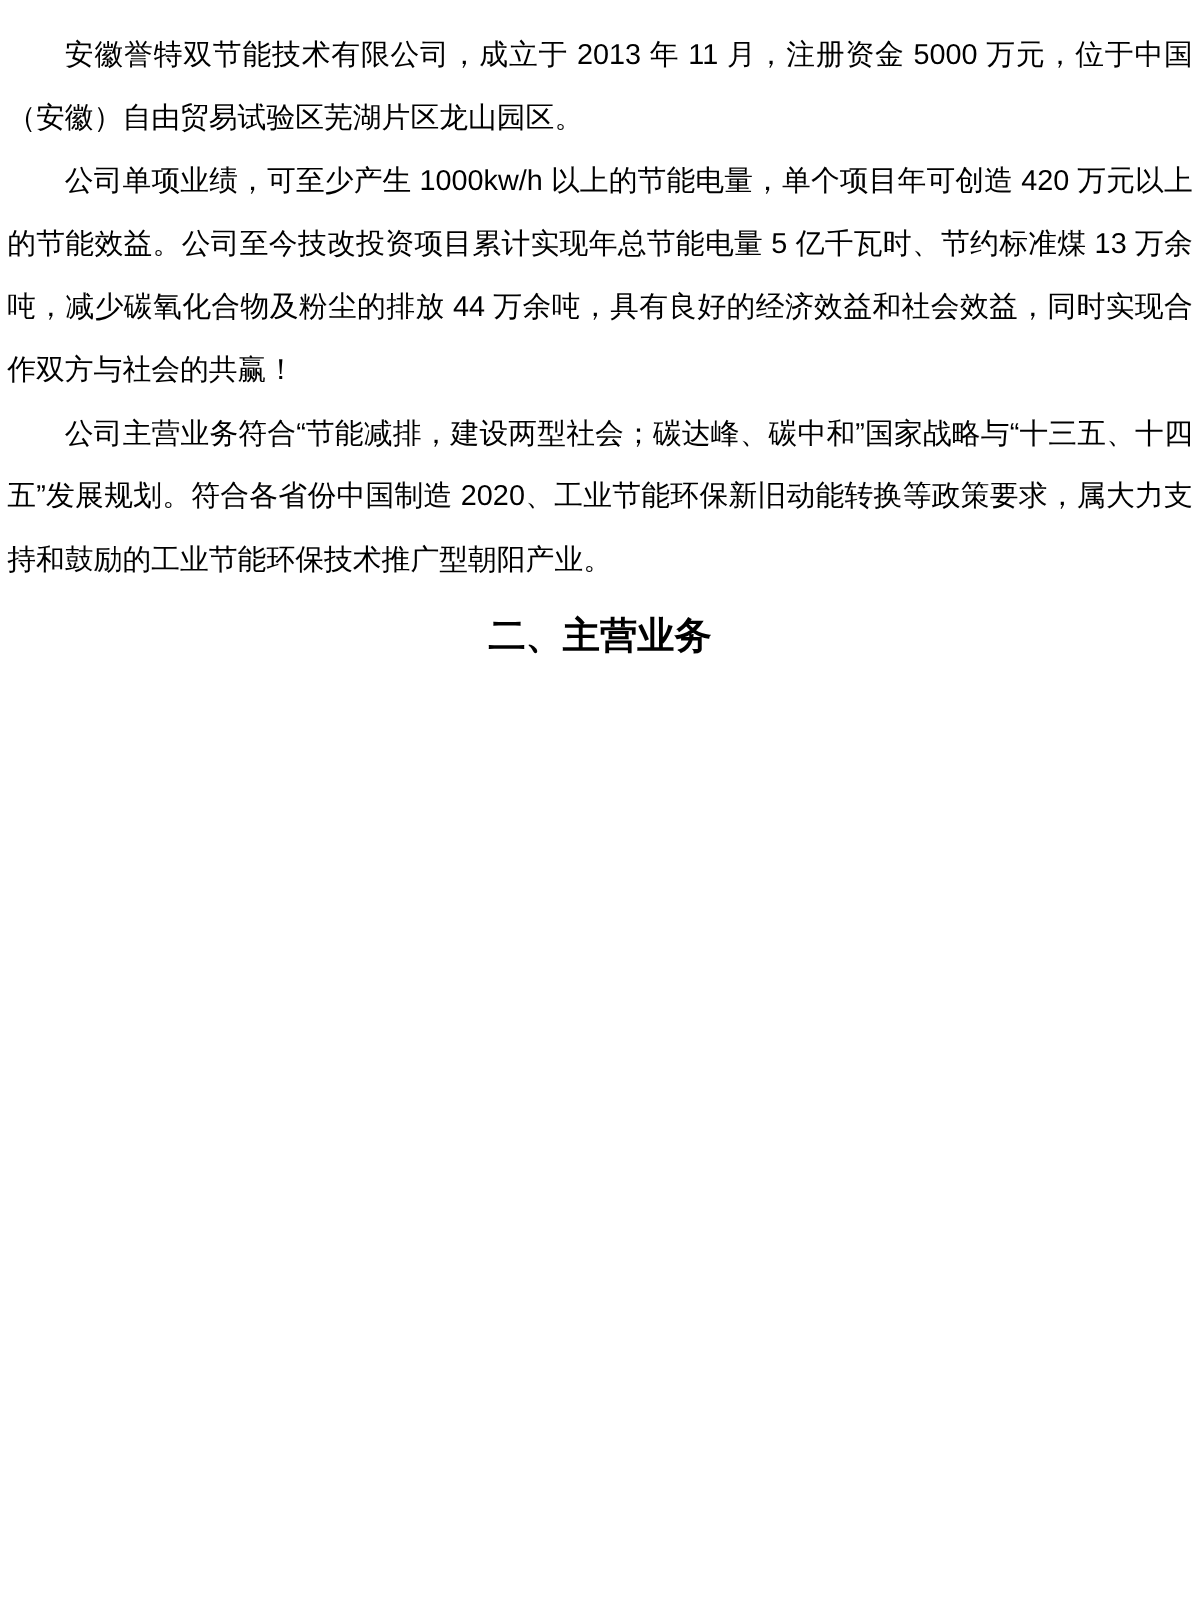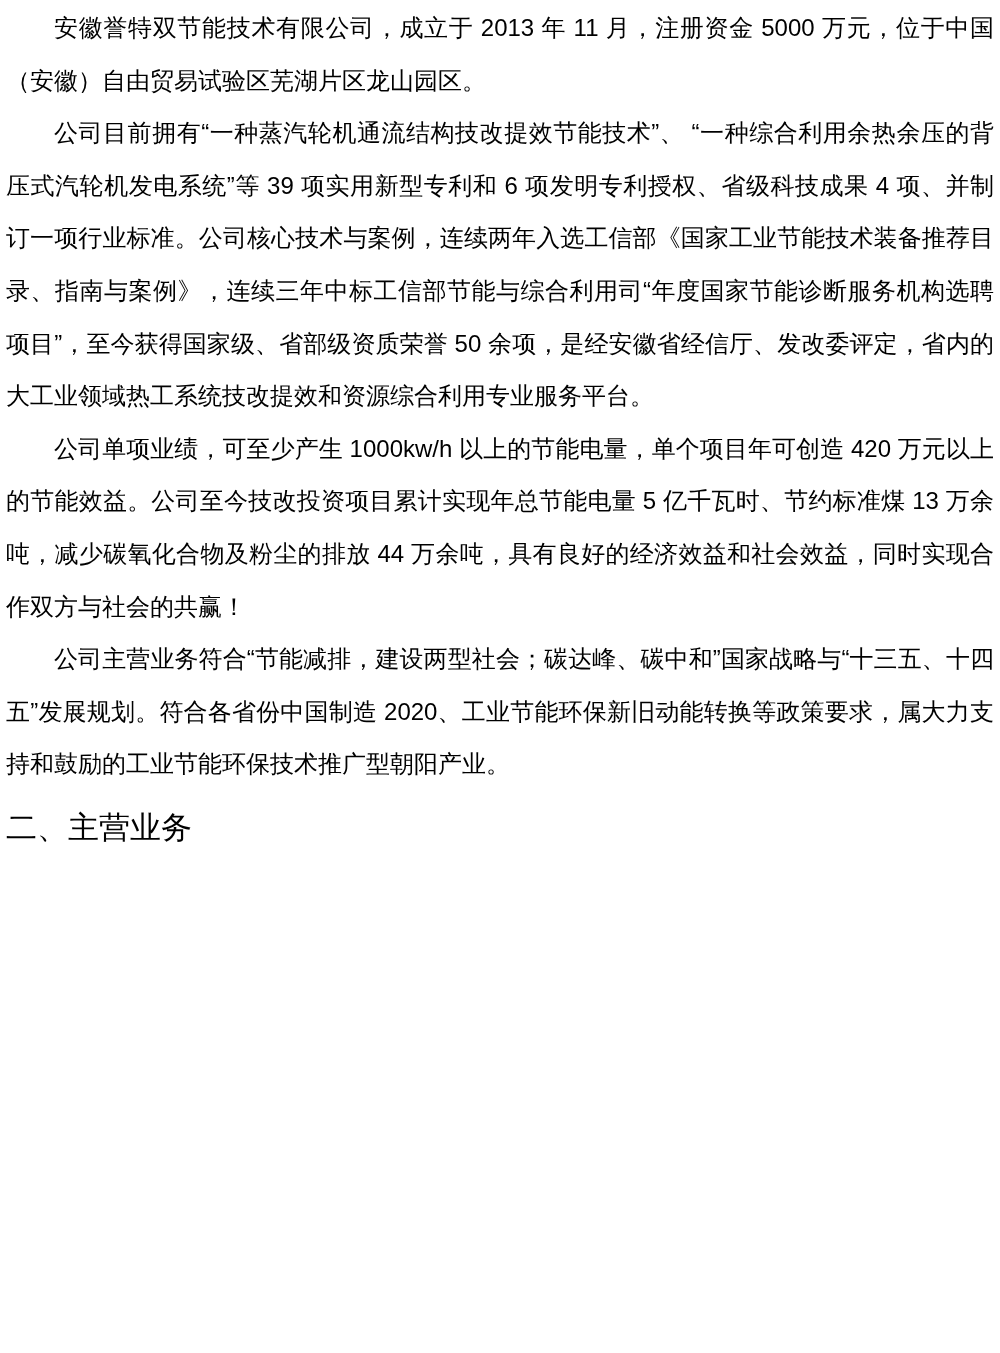--- a/index.html
+++ b/index.html
@@ -5,48 +5,48 @@
   html, body {
     margin: 0;
     padding: 0;
     background: #ffffff;
   }
   .page {
     position: relative;
     width: 1000px;
     height: 1198px;
     box-sizing: border-box;
-    padding: 2px 6px 0 6px;
+    padding: 20px 6px 0 6px;
     margin: 0 auto;
     background: #ffffff;
     color: #000000;
     font-family: "Liberation Sans", "DejaVu Sans", sans-serif;
     overflow: hidden;
   }
   .para {
     margin: 0;
     font-size: 24px;
     line-height: 52.6px;
     text-align: justify;
     text-indent: 48px;
     word-break: break-all;
     color: #000000;
   }
   .section-heading {
     margin: 16px 0 0 0;
     font-size: 31px;
     line-height: 42px;
-    font-weight: normal;
+    font-weight: bold;
+    text-align: center;
     color: #000000;
   }
 </style>
 </head>
 <body>
 
 <div class="page">
   <p class="para">安徽誉特双节能技术有限公司，成立于 2013 年 11 月，注册资金 5000 万元，位于中国（安徽）自由贸易试验区芜湖片区龙山园区。</p>
-  <p class="para">公司目前拥有“一种蒸汽轮机通流结构技改提效节能技术”、 “一种综合利用余热余压的背压式汽轮机发电系统”等 39 项实用新型专利和 6 项发明专利授权、省级科技成果 4 项、并制订一项行业标准。公司核心技术与案例，连续两年入选工信部《国家工业节能技术装备推荐目录、指南与案例》，连续三年中标工信部节能与综合利用司“年度国家节能诊断服务机构选聘项目”，至今获得国家级、省部级资质荣誉 50 余项，是经安徽省经信厅、发改委评定，省内的大工业领域热工系统技改提效和资源综合利用专业服务平台。</p>
   <p class="para">公司单项业绩，可至少产生 1000kw/h 以上的节能电量，单个项目年可创造 420 万元以上的节能效益。公司至今技改投资项目累计实现年总节能电量 5 亿千瓦时、节约标准煤 13 万余吨，减少碳氧化合物及粉尘的排放 44 万余吨，具有良好的经济效益和社会效益，同时实现合作双方与社会的共赢！</p>
   <p class="para">公司主营业务符合“节能减排，建设两型社会；碳达峰、碳中和”国家战略与“十三五、十四五”发展规划。符合各省份中国制造 2020、工业节能环保新旧动能转换等政策要求，属大力支持和鼓励的工业节能环保技术推广型朝阳产业。</p>
 
   <h1 class="section-heading">二、主营业务</h1>
 
 </div>
 
 </body></html>

